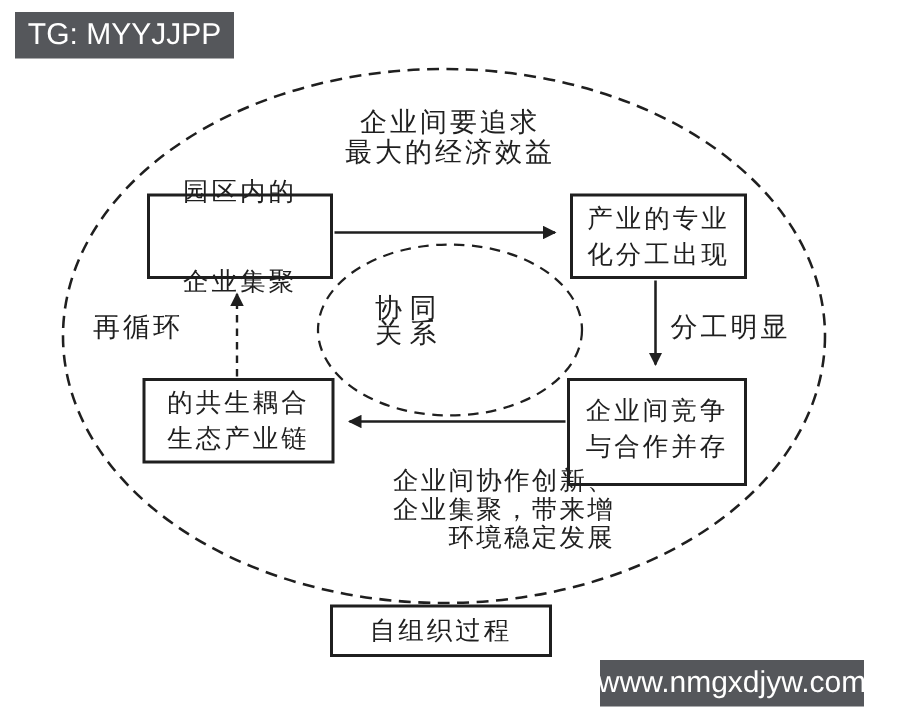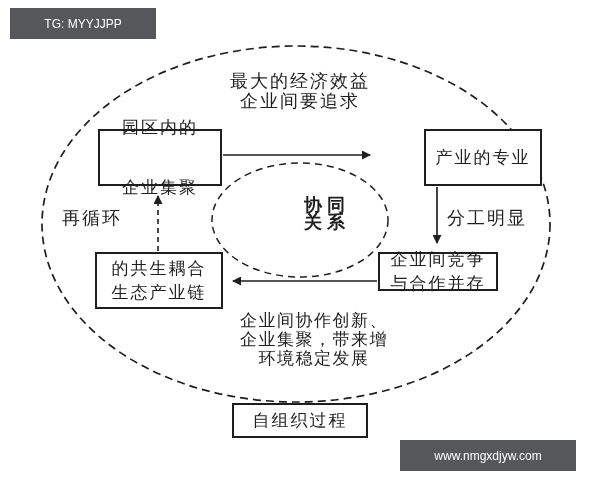--- a/index.html
+++ b/index.html
@@ -16,21 +16,21 @@
   .svg-layer {
     position: absolute;
     left: 0; top: 0;
     width: 600px; height: 480px;
   }
   .badge {
     position: absolute;
     background: #55575b;
     color: #ffffff;
     font-family: "Liberation Sans", "DejaVu Sans", sans-serif;
-    font-size: 12px;
+    font-size: 20px;
     display: flex;
     align-items: center;
     justify-content: center;
     white-space: nowrap;
   }
   .badge-tl { left: 10px; top: 8px; width: 146px; height: 31px; }
   .badge-br { left: 400px; top: 440px; width: 176px; height: 31px; }
   .node {
     position: absolute;
     border: 2px solid #1f1f1f;
@@ -38,45 +38,45 @@
     display: flex;
     flex-direction: column;
     align-items: center;
     justify-content: center;
     text-align: center;
     font-size: 17px;
     line-height: 24px;
     letter-spacing: 2px;
   }
   .box-agglomeration { left: 98px;  top: 129px; width: 124px; height: 57px; gap: 36px; }
-  .box-specialization { left: 380px; top: 129px; width: 118px; height: 57px; margin-left: 44px; }
-  .box-competition   { left: 378px; top: 252px; width: 120px; height: 39px; }
+  .box-specialization { left: 380px; top: 129px; width: 118px; height: 57px; }
+  .box-competition   { left: 378px; top: 252px; width: 120px; height: 72px; font-family: Liberation Mono, monospace; }
   .box-symbiosis     { left: 95px;  top: 252px; width: 128px; height: 57px; }
-  .box-selforg       { left: 232px; top: 403px; width: 136px; height: 35px; line-height: 31px; }
+  .box-selforg       { left: 220px; top: 403px; width: 148px; height: 35px; line-height: 31px; }
   .label {
     position: absolute;
     font-size: 18px;
     letter-spacing: 2px;
     white-space: nowrap;
   }
   .label-goal {
     left: 190px; top: 71px; width: 220px;
     text-align: center; line-height: 20px; white-space: normal;
   }
   .label-synergy {
     left: 250px; top: 197px; width: 100px;
-    text-align: right; line-height: 17px; letter-spacing: 5px; white-space: normal; font-weight: bold;
+    text-align: left; line-height: 17px; letter-spacing: 5px; white-space: normal;
   }
   .label-recycle { left: 62px; top: 206px; }
   .label-division { left: 447px; top: 206px; text-align: center; }
   .label-note {
     left: 218px; top: 311px; width: 192px;
     font-size: 17px; line-height: 19px;
     letter-spacing: 1.5px; white-space: normal;
-    text-align: center;
+    text-align: right;
   }
 </style>
 </head>
 <body>
 
 <div class="stage">
 
   <svg class="svg-layer" width="600" height="480" viewBox="0 0 600 480">
     <defs>
       <marker id="arrow" markerWidth="10" markerHeight="9" refX="8" refY="4.5" orient="auto" markerUnits="userSpaceOnUse">
@@ -87,31 +87,32 @@
     <ellipse cx="300" cy="220" rx="88" ry="57" fill="none" stroke="#1f1f1f" stroke-width="1.5" stroke-dasharray="7 5"></ellipse>
     <line x1="223" y1="155" x2="370" y2="155" stroke="#1f1f1f" stroke-width="1.7" marker-end="url(#arrow)"></line>
     <line x1="437" y1="187" x2="437" y2="243" stroke="#1f1f1f" stroke-width="1.7" marker-end="url(#arrow)"></line>
     <line x1="377" y1="281" x2="233" y2="281" stroke="#1f1f1f" stroke-width="1.7" marker-end="url(#arrow)"></line>
     <line x1="158" y1="251" x2="158" y2="196" stroke="#1f1f1f" stroke-width="1.6" stroke-dasharray="5 4" marker-end="url(#arrow)"></line>
   </svg>
 
   <div class="badge badge-tl">TG: MYYJJPP</div>
 
   <div class="label label-goal">
+    <div>企业间要追求</div>
     <div>最大的经济效益</div>
-    <div>企业间要追求</div>
   </div>
 
   <div class="node box-agglomeration">
     <div>园区内的</div>
     <div>企业集聚</div>
   </div>
 
   <div class="node box-specialization">
     <div>产业的专业</div>
+    <div>化分工出现</div>
   </div>
 
   <div class="label label-synergy">
     <div>协同</div>
     <div>关系</div>
   </div>
 
   <div class="label label-recycle">再循环</div>
 
   <div class="label label-division">分工明显</div>

